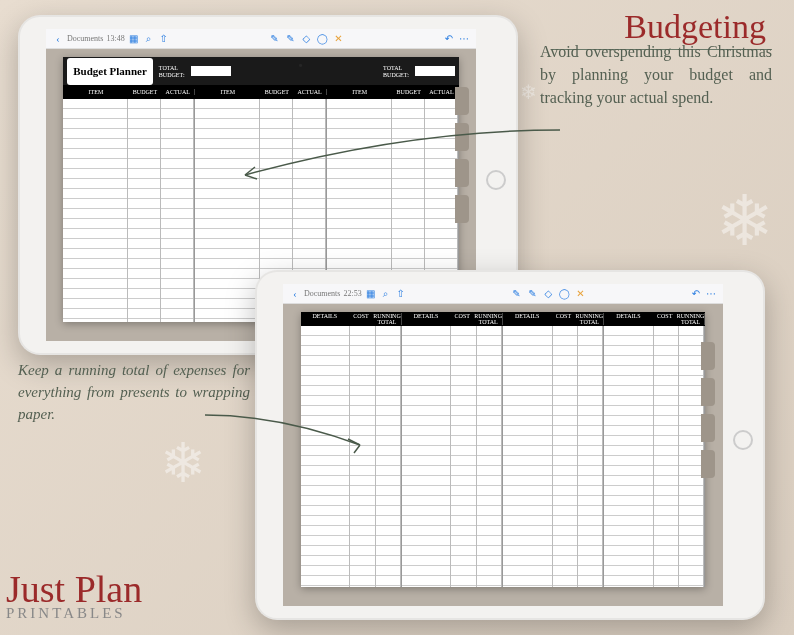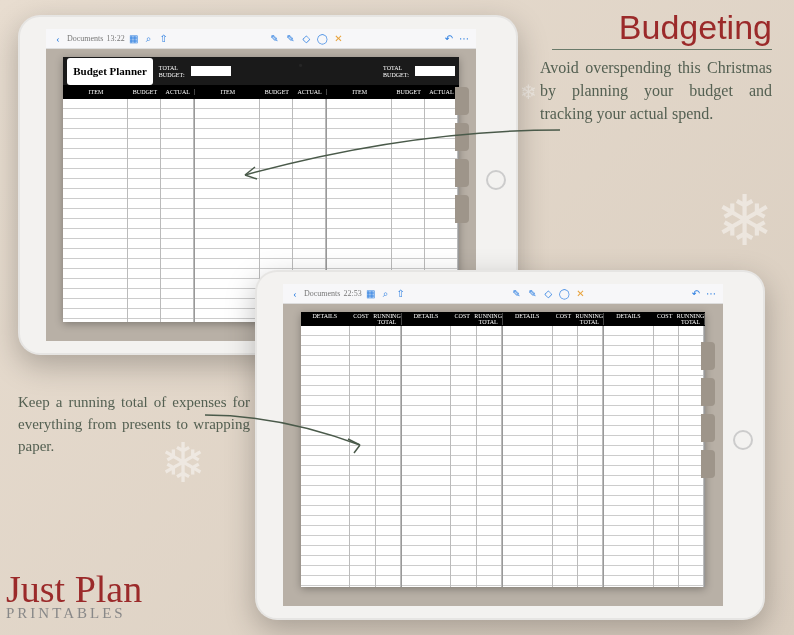--- a/index.html
+++ b/index.html
@@ -202,49 +202,50 @@
     transparent 9px,
     #ccc 9px,
     #ccc 10px
   );
 }
 .sub-col:first-child { flex: 2; }
 
 
 .heading-title {
   position: absolute;
-  top: 8px; right: 22px;
-  font-family: Liberation Sans, sans-serif;
+  top: 8px; right: 28px;
+  font-family: Liberation Serif, serif;
   font-size: 34px;
   color: #9b2a2a;
   font-weight: normal;
 }
 .heading-underline {
   position: absolute;
   top: 49px; right: 22px;
   width: 220px; height: 1px;
   background: #6a7a6a;
 }
 .body-text-right {
   position: absolute;
-  top: 56px; right: 22px;
+  top: 40px; right: 22px;
   width: 232px;
   font-size: 16px;
   color: #546052;
   text-align: justify;
   line-height: 1.45;
 }
 .body-text-left {
   position: absolute;
-  top: 392px; left: 18px;
+  top: 360px; left: 18px;
   width: 232px;
   font-size: 15px;
   color: #546052;
   text-align: justify;
   line-height: 1.45;
+  font-style: italic;
 }
 
 
 .arrow {
   position: absolute;
   stroke: #4a5a4a;
   fill: none;
   stroke-width: 1.5;
   pointer-events: none;
 }
@@ -279,21 +280,21 @@
 <div class="heading-title">Budgeting</div>
 <div class="heading-underline"></div>
 <div class="body-text-right">Avoid overspending this Christmas by planning your budget and tracking your actual spend.</div>
 
 <div class="ipad ipad1">
   <div class="ipad-screen">
     <div class="app-toolbar">
       <div class="left-tools">
         <span class="tool-icon tool-blue">‹</span>
         <span>Documents</span>
-        <span>13:22</span>
+        <span>13:48</span>
         <span class="tool-icon tool-blue">▦</span>
         <span class="tool-icon tool-blue">⌕</span>
         <span class="tool-icon tool-blue">⇧</span>
       </div>
       <div class="center-tools">
         <span class="tool-icon tool-blue">✎</span>
         <span class="tool-icon tool-blue">✎</span>
         <span class="tool-icon tool-blue">◇</span>
         <span class="tool-icon tool-blue">◯</span>
         <span class="tool-icon tool-orange">✕</span>

